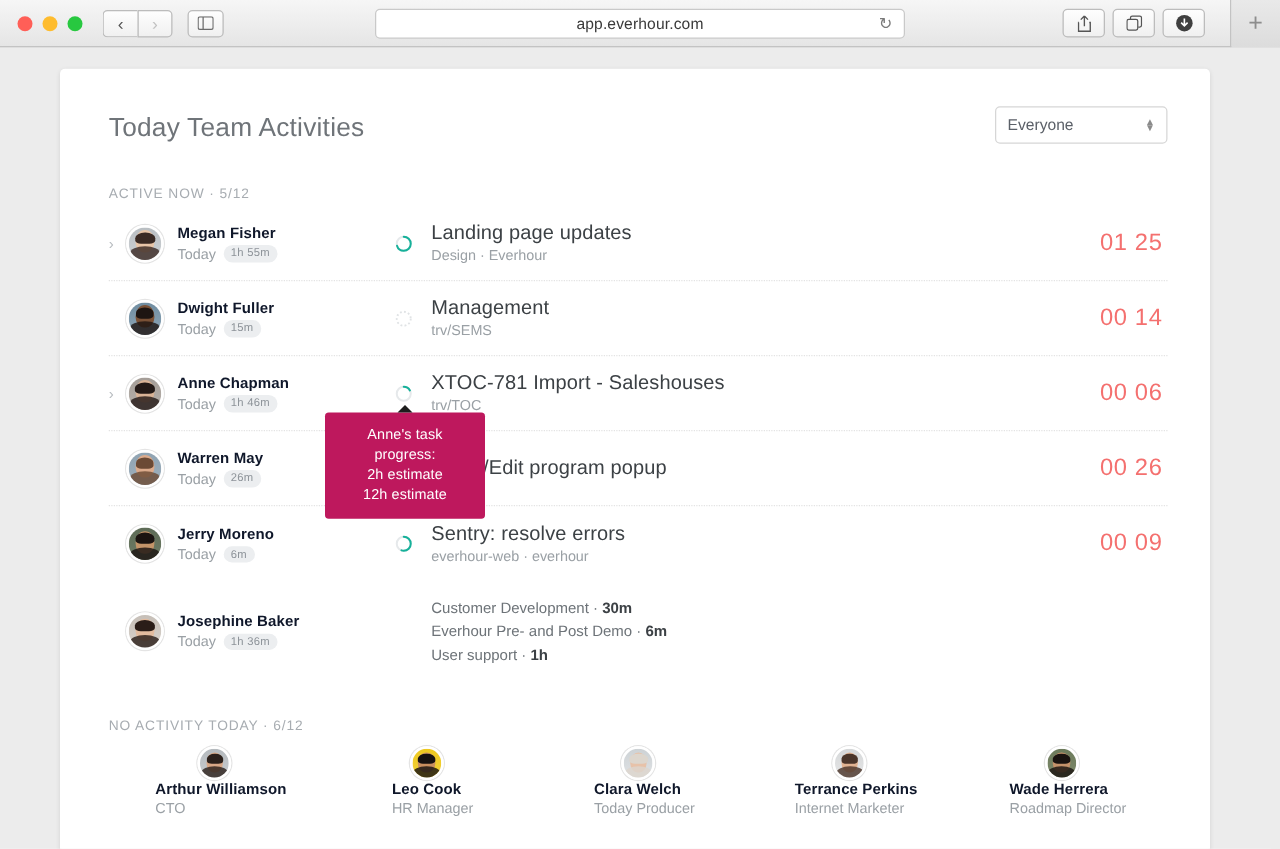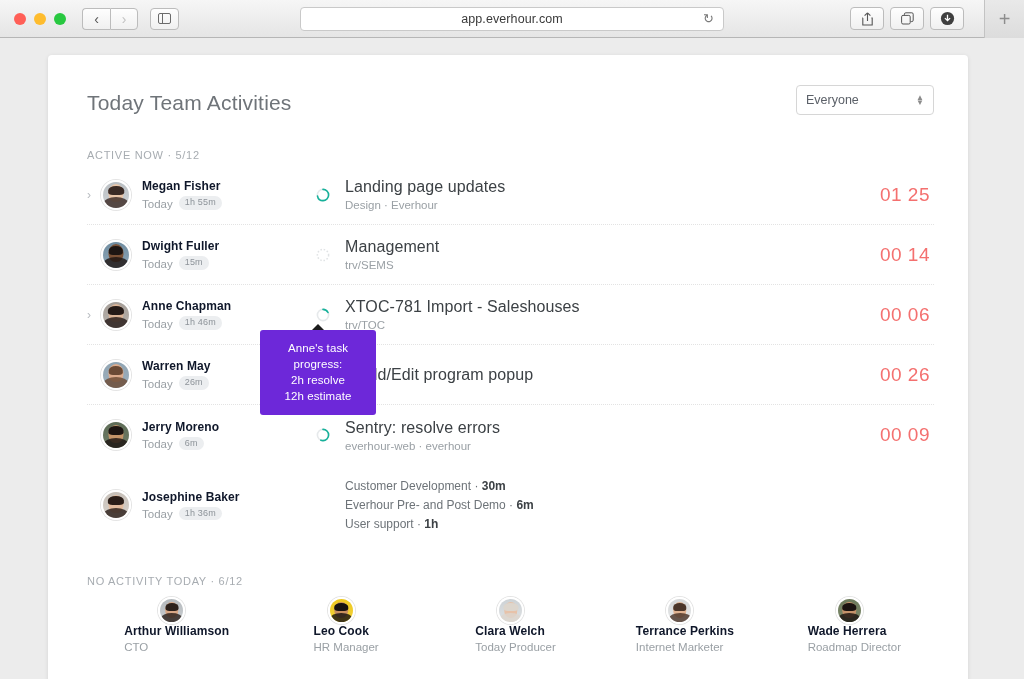--- a/index.html
+++ b/index.html
@@ -112,22 +112,22 @@
   .projline b { color:#3c4145; font-weight:700; }
 
   
   .noact { display:flex; margin-top:10px; }
   .pcard { display:flex; align-items:center; width:205px;flex-direction:column; }
   .pcard .person { width:auto; margin-left:10px;}
   .prole { font-size:11.5px; color:#9aa0a5; margin-top:3px; }
 
   
   .tooltip {
-    position:absolute; left:212px; top:275px; width:116px;
-    background:#6d28d9; color:#fff; border-radius:3px;
+    position:absolute; left:212px; top:275px; width:128px;
+    background:#be185d; color:#fff; border-radius:3px;
     padding:10px 8px 11px; text-align:center;
     font-size:11.5px; line-height:16px; letter-spacing:.1px; z-index:20;
   }
   .tooltip .caret {
     position:absolute; top:-6px; left:50%; margin-left:-6px;
     width:0;height:0; border-left:6px solid transparent; border-right:6px solid transparent;
     border-bottom:6px solid #1d1d1d;
   }
 </style>
 </head>
@@ -458,20 +458,20 @@
               <div class="person">
          <div class="pname">Wade Herrera</div>
          <div class="prole">Roadmap Director</div>
        </div>
             </div>
           </div>
 
         <div class="tooltip">
           <div class="caret"></div>
           <div>Anne's task progress:</div>
-          <div>2h resolve</div>
+          <div>2h estimate</div>
           <div>12h estimate</div>
         </div>
 
       </div>
     </div>
   </div>
 </div>
 
 </body></html>

